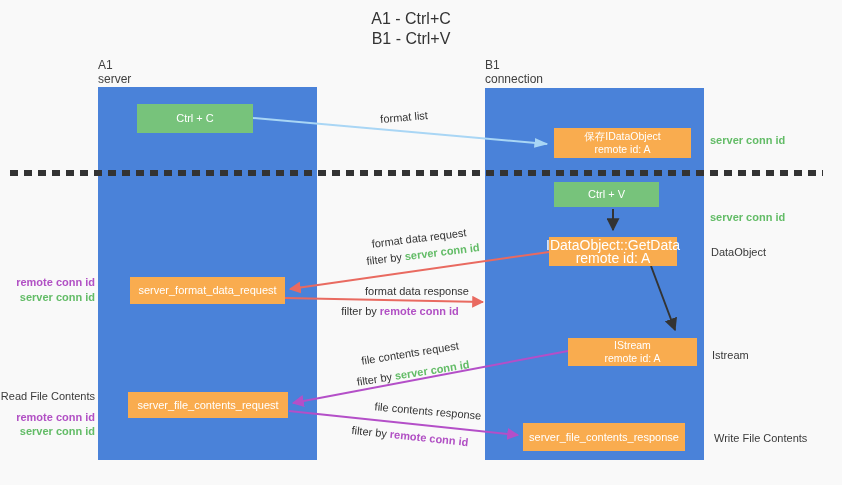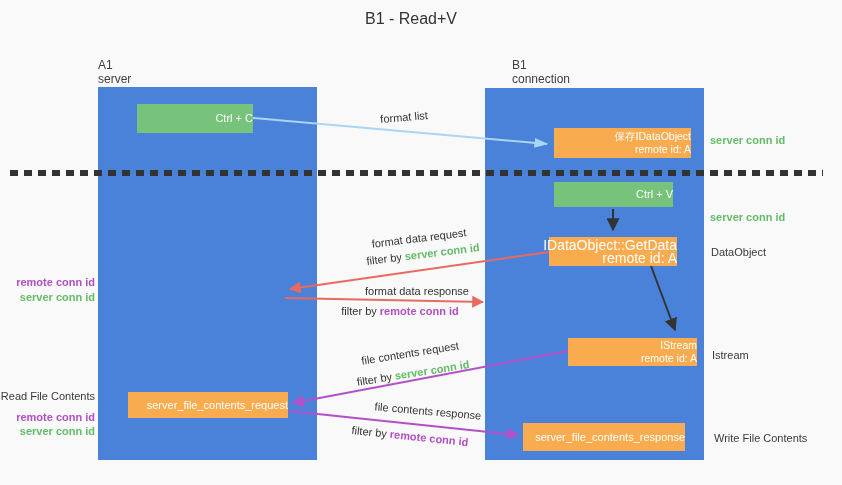--- a/index.html
+++ b/index.html
@@ -9,36 +9,36 @@
   }
   *{box-sizing:border-box;margin:0;padding:0}
   body{background:var(--bg);font-family:"Liberation Sans","DejaVu Sans",sans-serif;}
   .stage{position:relative;width:842px;height:485px;background:var(--bg);overflow:hidden}
 
   .title{position:absolute;left:0;top:9px;width:822px;text-align:center;
          font-size:16px;line-height:20px;color:var(--text-dark)}
 
   .col-header{position:absolute;text-align:left;font-size:12px;line-height:14px;color:#404040}
   .col-header-a{left:98px;top:58px;width:219px}
-  .col-header-b{left:512px;top:58px;width:219px}
+  .col-header-b{left:485px;top:58px;width:219px}
 
   .panel{position:absolute;background:var(--panel-blue)}
   .panel-a{left:98px;top:87px;width:219px;height:373px}
   .panel-b{left:485px;top:88px;width:219px;height:372px}
 
   .divider{position:absolute;left:10px;top:170px;width:813px;height:6px;
            background:repeating-linear-gradient(90deg,#333 0 8px,transparent 8px 14px)}
 
   .node{position:absolute;display:flex;flex-direction:column;justify-content:center;
-        align-items:flex-end;color:#fff;font-size:11px;line-height:13px;text-align:center}
+        align-items:center;color:#fff;font-size:11px;line-height:13px;text-align:center}
   .green{background:var(--node-green)}
   .orange{background:var(--node-orange)}
   .n-ctrl-c{left:137px;top:104px;width:116px;height:29px}
   .n-save{left:554px;top:128px;width:137px;height:30px;font-size:10.5px}
-  .n-ctrl-v{left:554px;top:182px;width:119px;height:25px}
+  .n-ctrl-v{left:554px;top:182px;width:105px;height:25px}
   .n-getdata{left:549px;top:237px;width:128px;height:29px;font-size:14px}
   .n-format-req{left:130px;top:277px;width:155px;height:27px}
   .n-format-res{left:488px;top:288px;width:157px;height:28px}
   .n-istream{left:568px;top:338px;width:129px;height:28px;font-size:10.5px}
   .n-file-req{left:128px;top:392px;width:160px;height:26px}
   .n-file-res{left:523px;top:423px;width:162px;height:28px}
 
   .mlabel{position:absolute;font-size:11px;color:var(--text-dark);white-space:nowrap;
           transform:translate(-50%,-50%) rotate(var(--rot,0deg))}
   .slabel{position:absolute;font-size:11px;color:#3a3a3a;white-space:nowrap;transform:translateY(-50%)}
@@ -51,21 +51,22 @@
   .e-black{stroke:var(--arrow-black);stroke-width:2}
   .e-red{stroke:var(--arrow-red);stroke-width:2}
   .e-purple{stroke:var(--arrow-purple);stroke-width:2}
 </style>
 </head>
 <body>
 
 <div class="stage">
 
   <div class="title">
-    <div>B1 - Read+V</div>
+    <div>A1 - Ctrl+C</div>
+    <div>B1 - Ctrl+V</div>
   </div>
 
   <div class="col-header col-header-a">
     <div>A1</div>
     <div>server</div>
   </div>
   <div class="col-header col-header-b">
     <div>B1</div>
     <div>connection</div>
   </div>
@@ -106,20 +107,23 @@
     <div>保存IDataObject</div>
     <div>remote id: A</div>
   </div>
   <div class="node green n-ctrl-v">
     <div>Ctrl + V</div>
   </div>
   <div class="node orange n-getdata">
     <div>IDataObject::GetData</div>
     <div>remote id: A</div>
   </div>
+  <div class="node orange n-format-req">
+    <div>server_format_data_request</div>
+  </div>
   <div class="node orange n-istream">
     <div>IStream</div>
     <div>remote id: A</div>
   </div>
   <div class="node orange n-file-res">
     <div>server_file_contents_response</div>
   </div>
   <div class="node orange n-file-req">
     <div>server_file_contents_request</div>
   </div>

